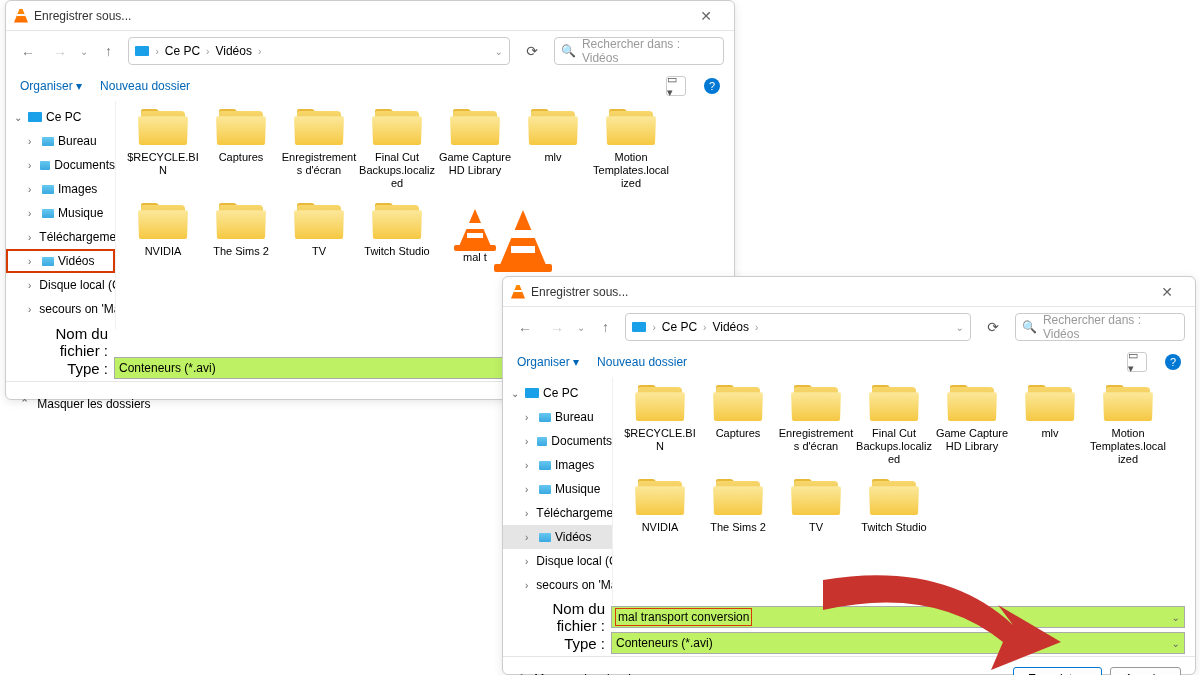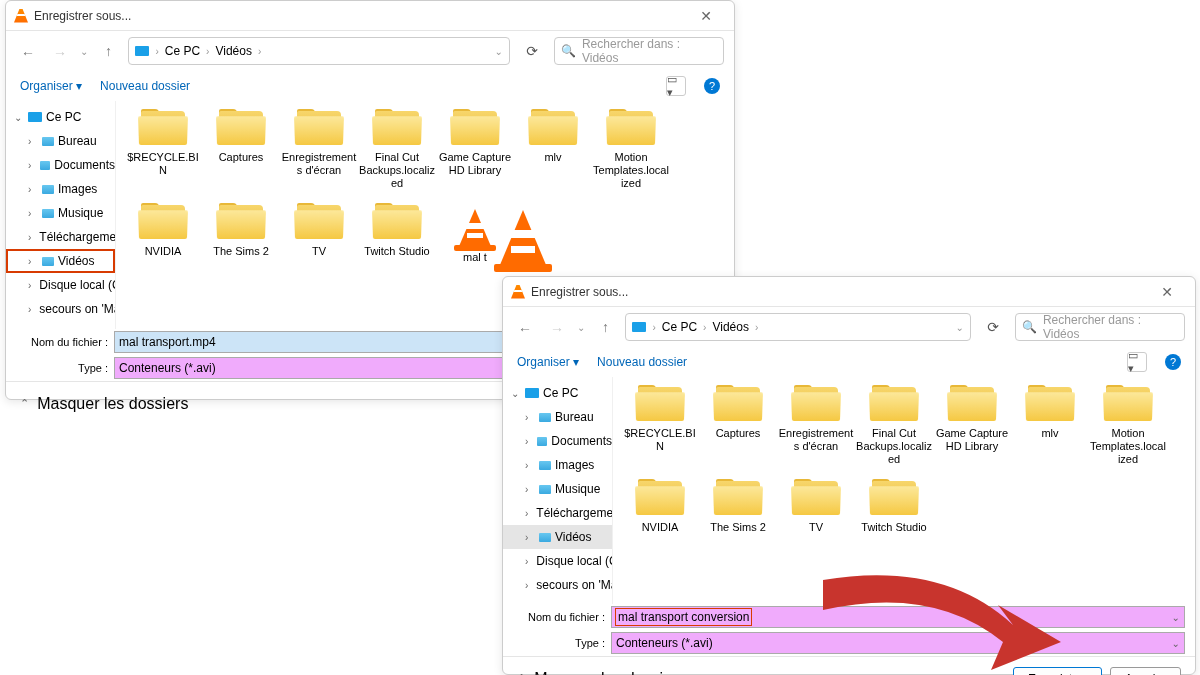--- a/index.html
+++ b/index.html
@@ -56,28 +56,28 @@
 .cone::after{content:'';position:absolute;left:-8px;top:24px;width:16px;height:5px;background:#fff;}
 .cone-base{position:absolute;left:50%;bottom:0;transform:translateX(-50%);width:42px;height:6px;background:#ff6b00;border-radius:2px;}
 
 .big-cone{position:absolute;left:493px;top:200px;width:60px;height:72px;z-index:5;}
 .big-cone .cone{border-left:26px solid transparent;border-right:26px solid transparent;border-bottom:62px solid #ff6b00;}
 .big-cone .cone::before{left:-18px;top:20px;width:36px;height:8px;}
 .big-cone .cone::after{left:-12px;top:36px;width:24px;height:7px;}
 .big-cone .cone-base{width:58px;height:8px;}
 
 .form-row { display: flex; align-items: center; height: 26px; padding: 2px 10px; gap: 6px; }
-.form-label { width: 92px; text-align: right; font-size: 11px; }
-.form-input { flex: 1; border: 1px solid #aaa; height: 22px; font-size: 12px; padding: 0 4px; background:#f0abfc; display:flex;align-items:center;}
+.form-label { width: 92px; text-align: right; font-size: 15px; }
+.form-input { flex: 1; border: 1px solid #aaa; height: 22px; font-size: 12px; padding: 0 4px; background:#bef264; display:flex;align-items:center;}
 .form-input.selected { background: #cce4f7; }
 .form-input-flex{display:flex;align-items:center;}
 .dropdown-chev{margin-left:auto;font-size:10px;color:#666;}
 
 .footer { display: flex; align-items: center; height: 44px; padding: 0 14px; gap: 8px; border-top: 1px solid #e5e5e5; }
-.footer-hide { font-size: 16px; }
+.footer-hide { font-size: 12px; }
 .btn { padding: 4px 14px; font-size: 12px; border: 1px solid #999; background: #fdfdfd; border-radius: 3px; }
 .btn.primary { border-color: #0078d4; }
 
 .big-arrow { position: absolute; left: 803px; top: 570px; width: 260px; height: 110px; z-index: 10; }
 </style>
 </head>
 <body>
 
 <div class="dialog dialog1">
   <div class="titlebar">
@@ -257,24 +257,20 @@
               <div class="cone"></div>
               <div class="cone-base"></div>
             </div>
             <div class="folder-label">mal t</div>
           </div>
         </div>
     </div>
   </div>
   <div class="form-row">
     <span class="form-label">Nom du fichier :</span>
-    <div class="form-input selected form-input-flex">
-        <span>mal transport.mp4</span>
-        <span class="dropdown-chev">⌄</span>
-      </div>
   </div>
   <div class="form-row">
     <span class="form-label">Type :</span>
     <div class="form-input form-input-flex">
         <span>Conteneurs (*.avi)</span>
         <span class="dropdown-chev">⌄</span>
       </div>
   </div>
   <div class="footer">
     <span style="font-size:11px;color:#666">⌃</span>

